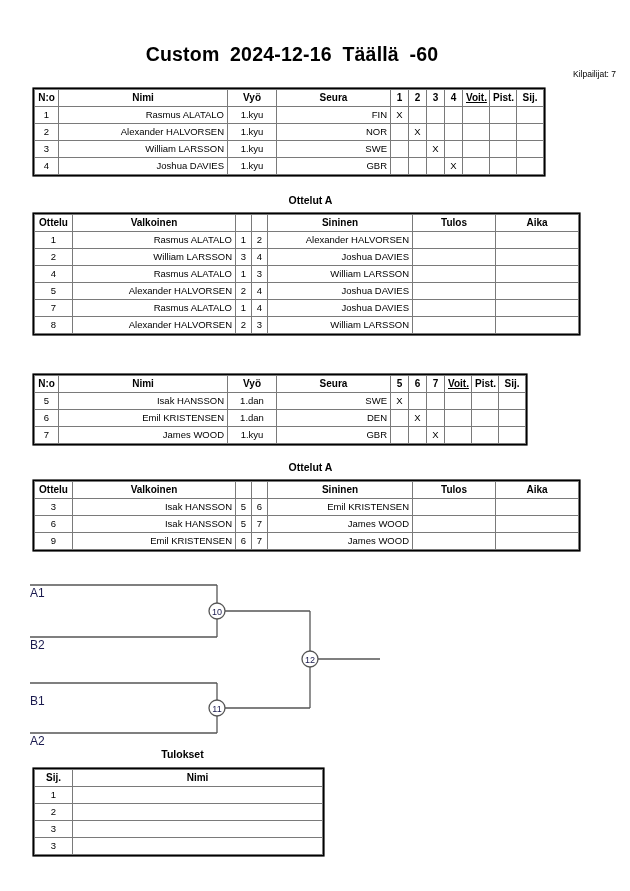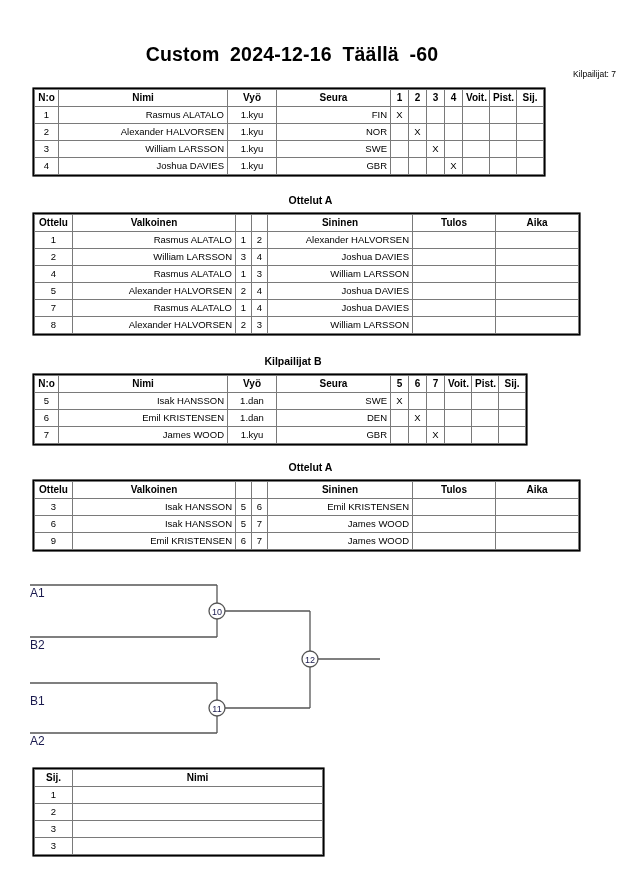--- a/index.html
+++ b/index.html
@@ -38,21 +38,21 @@
     padding:0 3px;height:16px;line-height:16px;
     font-weight:normal;overflow:hidden;white-space:nowrap;
   }
   table.grid th{font-weight:bold;text-align:center;font-size:10px;}
   
   table.grid{box-shadow:0 0 0 1.6px #000;margin-left:8px;}
 
   
   .c{text-align:center;}
   .l{text-align:right;}
-  .thickleft{border-left:1.8px solid #000 !important;}
+  .thickleft{border-left:1.8px solid #000 !important;text-decoration:underline;}
   .headrow th{border-bottom:1.8px solid #000;}
 
   
   .bracket{position:absolute;left:0;top:570px;width:630px;height:180px;}
   .bracket svg{display:block;}
   .blabel{
     position:absolute;font-size:12px;color:#1a1a4e;
     font-family:"Liberation Sans",sans-serif;
   }
 </style>
@@ -222,21 +222,20 @@
           <td class="l">Alexander HALVORSEN</td>
           <td class="c">2</td>
           <td class="c">3</td>
           <td class="l">William LARSSON</td>
           <td class="c"></td>
           <td class="c"></td>
         </tr>
       </tbody>
   </table>
 
-  <div class="section-title narrow" style="left:25px;top:355px;">Kilpailijat B</div>
   <table class="grid" id="tbl-pool-b" style="left:26px;top:375px;width:491px;">
     <colgroup>
       <col style="width:24px">
         <col style="width:169px">
         <col style="width:49px">
         <col style="width:114px">
       <col style="width:18px">
         <col style="width:18px">
         <col style="width:18px">
       <col style="width:27px">
@@ -382,20 +381,21 @@
         <circle cx="310" cy="89" r="8" fill="#ffffff" stroke="#555555" stroke-width="1.3"></circle>
         <text x="310" y="92.5" text-anchor="middle" font-size="9" font-family="Liberation Sans, sans-serif" fill="#1a1a4e">12</text>
       </g>
     </svg>
     <span class="blabel" style="left:30px;top:16px;">A1</span>
     <span class="blabel" style="left:30px;top:68px;">B2</span>
     <span class="blabel" style="left:30px;top:124px;">B1</span>
     <span class="blabel" style="left:30px;top:164px;">A2</span>
   </div>
 
+  <div class="section-title res" style="left:25px;top:748px;">Tulokset</div>
   <table class="grid" id="tbl-results" style="left:26px;top:769px;width:288px;">
     <colgroup>
         <col style="width:38px">
         <col style="width:250px">
       </colgroup>
     <thead>
         <tr class="headrow">
       <th class="c">Sij.</th>
       <th class="c">Nimi</th>
     </tr>

